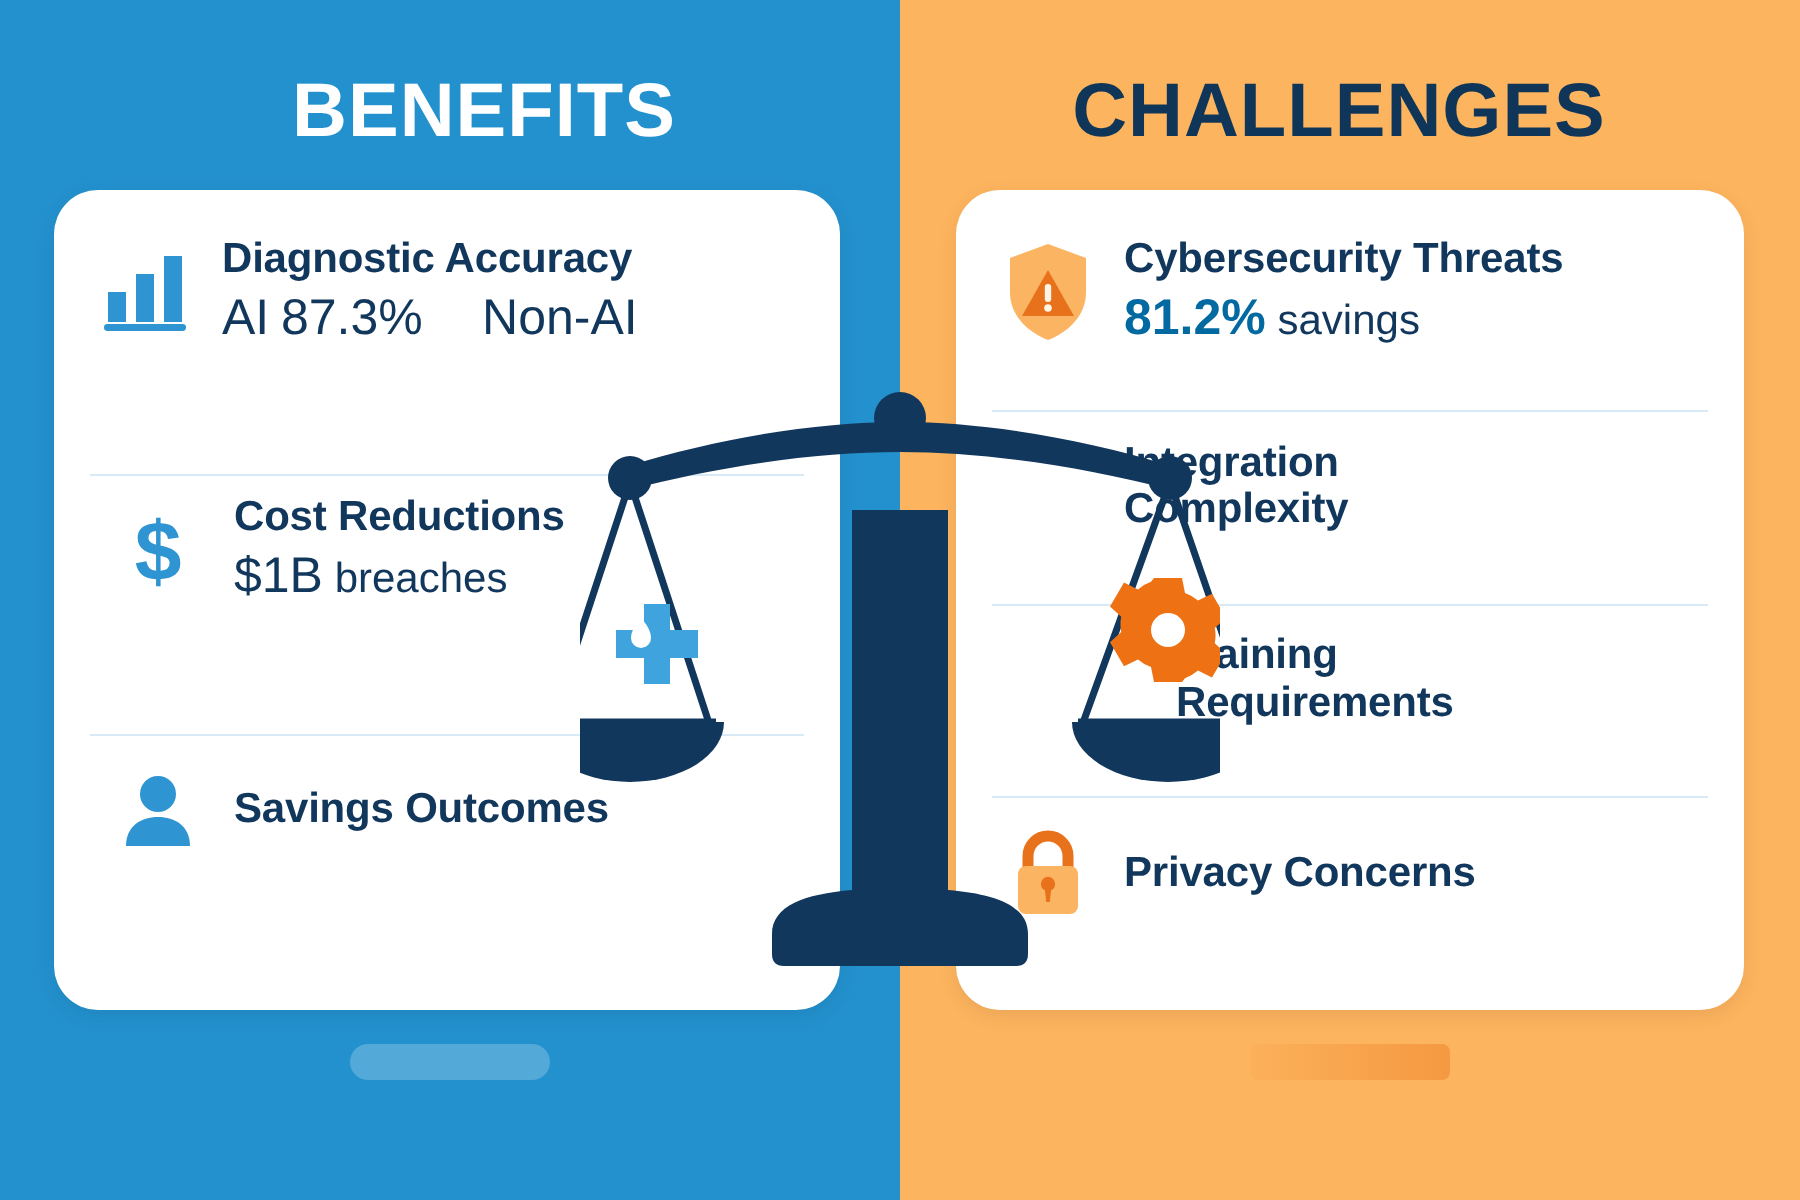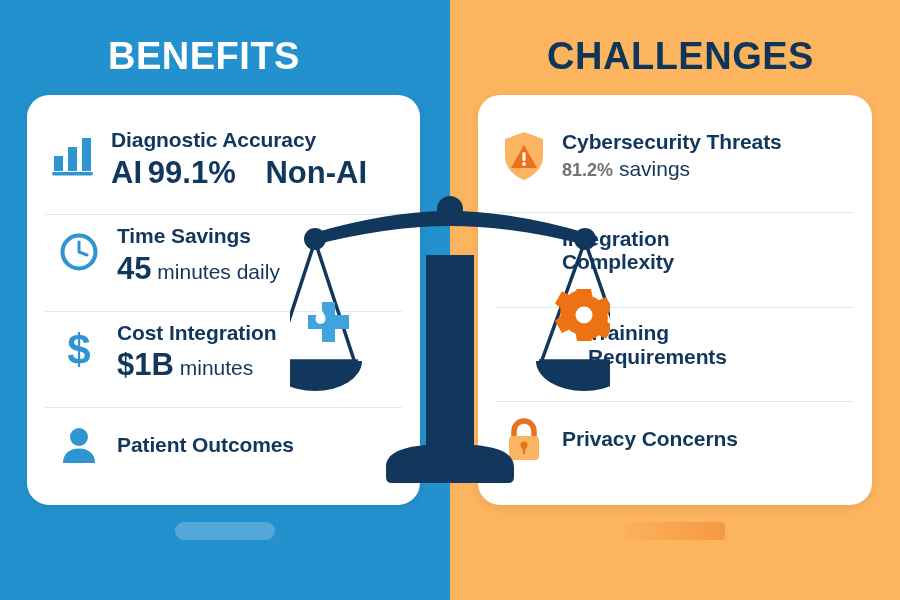--- a/index.html
+++ b/index.html
@@ -19,53 +19,53 @@
   .deco-bar{position:absolute;height:18px;border-radius:9px;}
   .deco-left{left:175px;top:522px;width:100px;background:rgba(255,255,255,0.22);}
   .deco-right{left:625px;top:522px;width:100px;background:linear-gradient(90deg,rgba(230,110,20,0.05),rgba(230,110,20,0.38));border-radius:4px;}
 
   
   .col-title{
     position:absolute;top:32px;height:48px;line-height:48px;
     font-size:38px;font-weight:bold;letter-spacing:0.5px;
     text-align:center;
   }
-  #title-benefits{left:0;width:408px;color:#ffffff;}
-  #title-challenges{left:450px;width:439px;color:#0F3659;margin-left:11px;}
+  #title-benefits{left:0;width:408px;color:#ffffff;padding-left:38px;}
+  #title-challenges{left:450px;width:439px;color:#0F3659;}
 
   
   .card{
     position:absolute;background:#ffffff;border-radius:22px;
     box-shadow:0 3px 10px rgba(0,0,0,0.08);
     top:95px;height:410px;
   }
   #card-benefits{left:27px;width:393px;}
   #card-challenges{left:478px;width:394px;}
 
-  .card-inner{position:absolute;inset:0;padding:24px 18px 10px 18px;box-sizing:border-box;
+  .card-inner{position:absolute;inset:0;padding:14px 18px 10px 18px;box-sizing:border-box;
     display:flex;flex-direction:column;}
 
   .row{
     display:flex;align-items:flex-start;gap:12px;
     padding:9px 2px;position:relative;flex:1 1 auto;
   }
   .row + .row{border-top:1.5px solid #D8EAF6;}
   .row-right{justify-content:flex-start;}
 
   .ico{flex:0 0 auto;width:52px;height:56px;display:flex;align-items:center;justify-content:center;}
   .txt{display:flex;flex-direction:column;justify-content:center;min-height:56px;}
 
   .label{
     font-size:21px;font-weight:bold;color:#12375C;line-height:1.12;
     letter-spacing:-0.1px;white-space:nowrap;
   }
   .label.wrap{white-space:normal;}
   .sub{font-size:21px;color:#12375C;line-height:1.25;margin-top:2px;white-space:nowrap;}
-  .sub .big{font-weight:bold;font-size:31px;}
-  .sub .big-o{font-weight:bold;font-size:18px;color:#737373;}
+  .sub .big{font-weight:normal;font-size:25px;}
+  .sub .big-o{font-weight:bold;font-size:25px;color:#0369a1;}
   .sub .light{font-weight:normal;}
   .gap{display:inline-block;width:18px;}
 
   
   .ind-1{padding-left:8px;}
   .ind-2{padding-left:28px;}
 
   
   #scale{position:absolute;left:290px;top:195px;width:320px;height:305px;}
 </style>
@@ -92,67 +92,52 @@
             <rect x="4" y="22" width="9" height="15" fill="#2E94D2"></rect>
             <rect x="18" y="13" width="9" height="24" fill="#2E94D2"></rect>
             <rect x="32" y="4" width="9" height="33" fill="#2E94D2"></rect>
             <rect x="2" y="38" width="41" height="3.5" rx="1.7" fill="#2E94D2"></rect>
           </svg>
         </div>
         <div class="txt">
           <div class="label">Diagnostic Accuracy</div>
           <div class="sub">
             <span class="big">AI</span>
-            <span class="big">99.1%</span>
+            <span class="big">87.3%</span>
             <span class="gap"></span>
             <span class="big">Non-AI</span>
           </div>
         </div>
       </div>
 
-      <div class="row ind-1">
-        <div class="ico">
-          <svg width="42" height="42" viewBox="0 0 42 42">
-            <circle cx="21" cy="21" r="16.5" fill="none" stroke="#2E94D2" stroke-width="4"></circle>
-            <path d="M21 11 L21 21 L29 24" fill="none" stroke="#2E94D2" stroke-width="3" stroke-linecap="round" stroke-linejoin="round"></path>
-          </svg>
-        </div>
-        <div class="txt">
-          <div class="label">Time Savings</div>
-          <div class="sub">
-            <span class="big">45</span>
-            <span class="light">minutes daily</span>
-          </div>
-        </div>
-      </div>
 
       <div class="row ind-1">
         <div class="ico">
           <svg width="40" height="48" viewBox="0 0 40 48">
             <text x="20" y="39" font-family="'Liberation Sans',sans-serif" font-size="42" font-weight="bold" fill="#2E94D2" text-anchor="middle">$</text>
           </svg>
         </div>
         <div class="txt">
-          <div class="label">Cost Integration</div>
+          <div class="label">Cost Reductions</div>
           <div class="sub">
             <span class="big">$1B</span>
-            <span class="light">minutes</span>
+            <span class="light">breaches</span>
           </div>
         </div>
       </div>
 
       <div class="row ind-1">
         <div class="ico">
           <svg width="42" height="42" viewBox="0 0 42 42">
             <circle cx="21" cy="13" r="9" fill="#2E94D2"></circle>
             <path d="M5 39 C5 29 12.5 24.5 21 24.5 C29.5 24.5 37 29 37 39 Z" fill="#2E94D2"></path>
           </svg>
         </div>
         <div class="txt">
-          <div class="label">Patient Outcomes</div>
+          <div class="label">Savings Outcomes</div>
         </div>
       </div>
 
     </div>
   </div>
 
   <div class="card" id="card-challenges">
     <div class="card-inner">
 
       <div class="row row-right">

